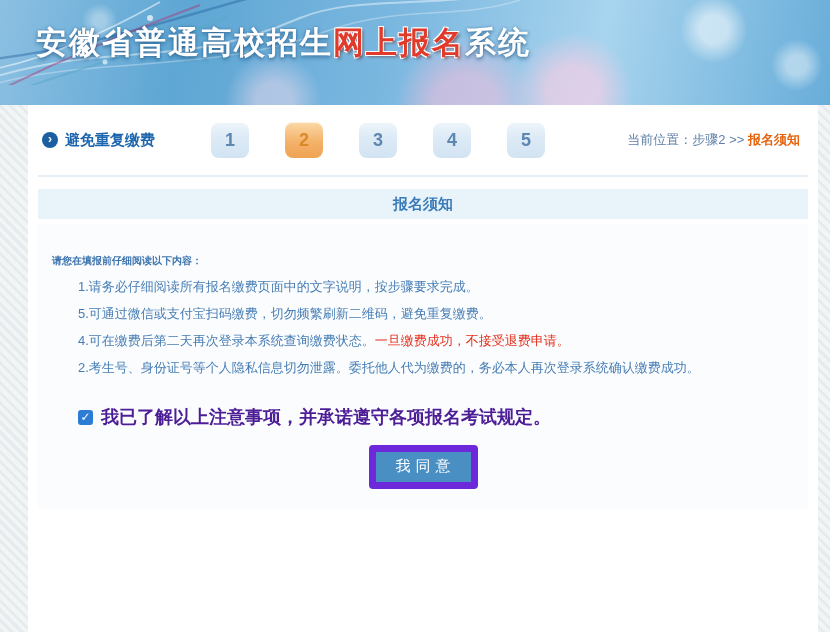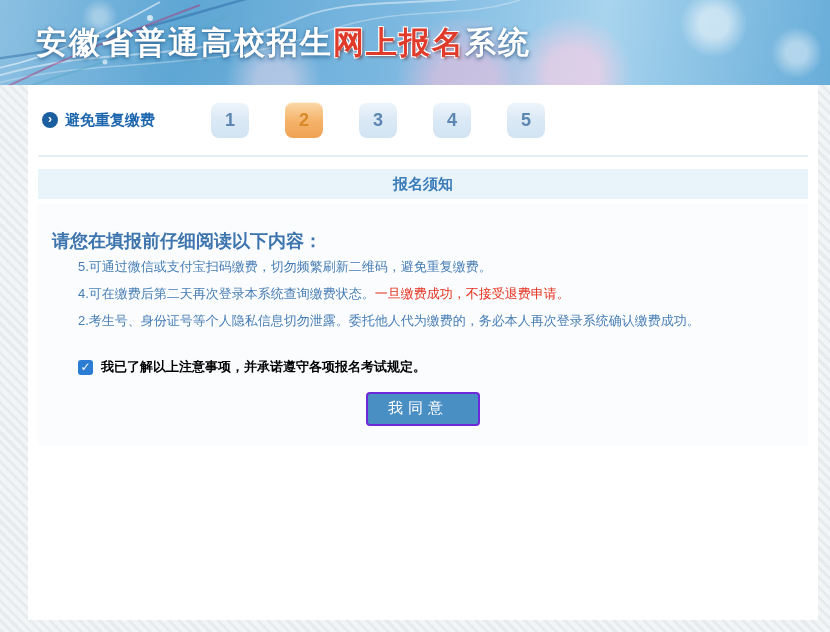--- a/index.html
+++ b/index.html
@@ -15,21 +15,21 @@
     --step-active-num:#d9882a;
   }
   *{box-sizing:border-box;margin:0;padding:0;}
   html,body{width:830px;height:632px;overflow:hidden;}
   body{
     font-family:"Liberation Sans","DejaVu Sans",sans-serif;
     background:repeating-linear-gradient(45deg,#e7ebed 0 3px,#f2f5f6 3px 7px);
   }
   
   .banner{
-    position:relative;height:85px;width:830px;overflow:hidden;
+    position:relative;height:105px;width:830px;overflow:hidden;
     background:
       radial-gradient(circle at 86% 28%, rgba(255,255,255,.55) 0 14px, transparent 34px),
       radial-gradient(circle at 96% 62%, rgba(255,255,255,.45) 0 10px, transparent 26px),
       radial-gradient(circle at 69% 88%, rgba(250,205,228,.65) 0 26px, transparent 60px),
       radial-gradient(circle at 56% 100%, rgba(248,190,220,.55) 0 30px, transparent 70px),
       radial-gradient(circle at 33% 96%, rgba(255,225,240,.45) 0 18px, transparent 48px),
       radial-gradient(circle at 12% 20%, rgba(255,255,255,.35) 0 6px, transparent 18px),
       linear-gradient(100deg,#8cc0e2 0%,#5ea6d4 22%,#7cb8e0 48%,#a8d4ee 72%,#68add9 100%);
   }
   .banner-decor{position:absolute;left:0;top:0;}
@@ -67,37 +67,37 @@
   .breadcrumb{margin-left:auto;font-size:13px;color:var(--crumb-blue);white-space:nowrap;}
   .breadcrumb .cur{color:var(--link-orange);font-weight:bold;cursor:pointer;}
   .steps-sep{height:2px;background:#e3eef7;margin:0 10px;}
   
   .title-bar{
     margin:12px 10px 0;background:#e9f3fa;height:30px;line-height:30px;
     text-align:center;font-size:15px;font-weight:bold;color:var(--title-blue);
   }
   
   .notice-panel{margin:5px 10px 0;background:#fafcfe;padding:24px 14px 2px;}
-  .notice-intro{font-size:18px;font-weight:bold;color:#3d74ad;line-height:26px;}
+  .notice-intro{font-size:10px;font-weight:bold;color:#3d74ad;line-height:26px;}
   .notice-list p{
     font-size:13px;color:var(--text-blue);line-height:26px;text-indent:2em;margin:0 0 1px;
   }
   .notice-list .warn{color:var(--warn-red);}
   
   .agree-row{display:flex;align-items:center;gap:8px;margin:24px 0 0 26px;}
   .checkbox{
     width:15px;height:15px;border-radius:3px;background:#2b7cd3;color:#fff;
     font-size:12px;line-height:15px;text-align:center;cursor:pointer;flex:0 0 15px;
   }
-  .agree-label{font-size:13px;font-weight:bold;color:#000000;}
+  .agree-label{font-size:18px;font-weight:bold;color:#4c1d95;}
   .button-row{text-align:center;margin:16px 0 18px;}
   .agree-button{
-    display:inline-block;background:var(--button-blue);border:2px solid #6d28d9;
+    display:inline-block;background:var(--button-blue);border:7px solid #6d28d9;
     border-radius:4px;color:#fff;font-size:15px;letter-spacing:5px;
-    padding:5px 30px 6px 20px;cursor:pointer;font-family:inherit;
+    padding:5px 15px 6px 20px;cursor:pointer;font-family:inherit;
   }
 </style>
 </head>
 <body>
 
 <div class="banner">
   <svg class="banner-decor" width="520" height="85" viewBox="0 0 520 85" fill="none">
     <path d="M-10,78 C120,40 180,70 300,18 C360,-6 430,10 520,-10" stroke="rgba(255,255,255,0.45)" stroke-width="2"></path>
     <path d="M-10,85 C100,55 210,75 330,30 C400,5 460,20 520,0" stroke="rgba(255,255,255,0.3)" stroke-width="1.5"></path>
     <path d="M-15,60 C80,50 170,20 260,-5" stroke="rgba(40,100,160,0.45)" stroke-width="2.5"></path>
@@ -120,30 +120,35 @@
       <span class="bullet">›</span>
       <span>避免重复缴费</span>
     </div>
     <div class="steps-badges">
         <div class="step-badge">1</div>
         <div class="step-badge active">2</div>
         <div class="step-badge">3</div>
         <div class="step-badge">4</div>
         <div class="step-badge">5</div>
       </div>
+    <div class="breadcrumb">
+      <span>当前位置：步骤2 &gt;&gt;</span>
+      <span class="cur">报名须知</span>
+    </div>
   </div>
   <div class="steps-sep"></div>
 
   <div class="title-bar">
     <span>报名须知</span>
   </div>
 
   <div class="notice-panel">
     <div class="notice-intro">请您在填报前仔细阅读以下内容：</div>
     <div class="notice-list">
+        <p><span>1.请务必仔细阅读所有报名缴费页面中的文字说明，按步骤要求完成。</span><span class="warn"></span></p>
         <p><span>5.可通过微信或支付宝扫码缴费，切勿频繁刷新二维码，避免重复缴费。</span><span class="warn"></span></p>
         <p><span>4.可在缴费后第二天再次登录本系统查询缴费状态。</span><span class="warn">一旦缴费成功，不接受退费申请。</span></p>
         <p><span>2.考生号、身份证号等个人隐私信息切勿泄露。委托他人代为缴费的，务必本人再次登录系统确认缴费成功。</span><span class="warn"></span></p>
       </div>
 
     <div class="agree-row">
       <span class="checkbox">✓</span>
       <span class="agree-label">我已了解以上注意事项，并承诺遵守各项报名考试规定。</span>
     </div>
 

